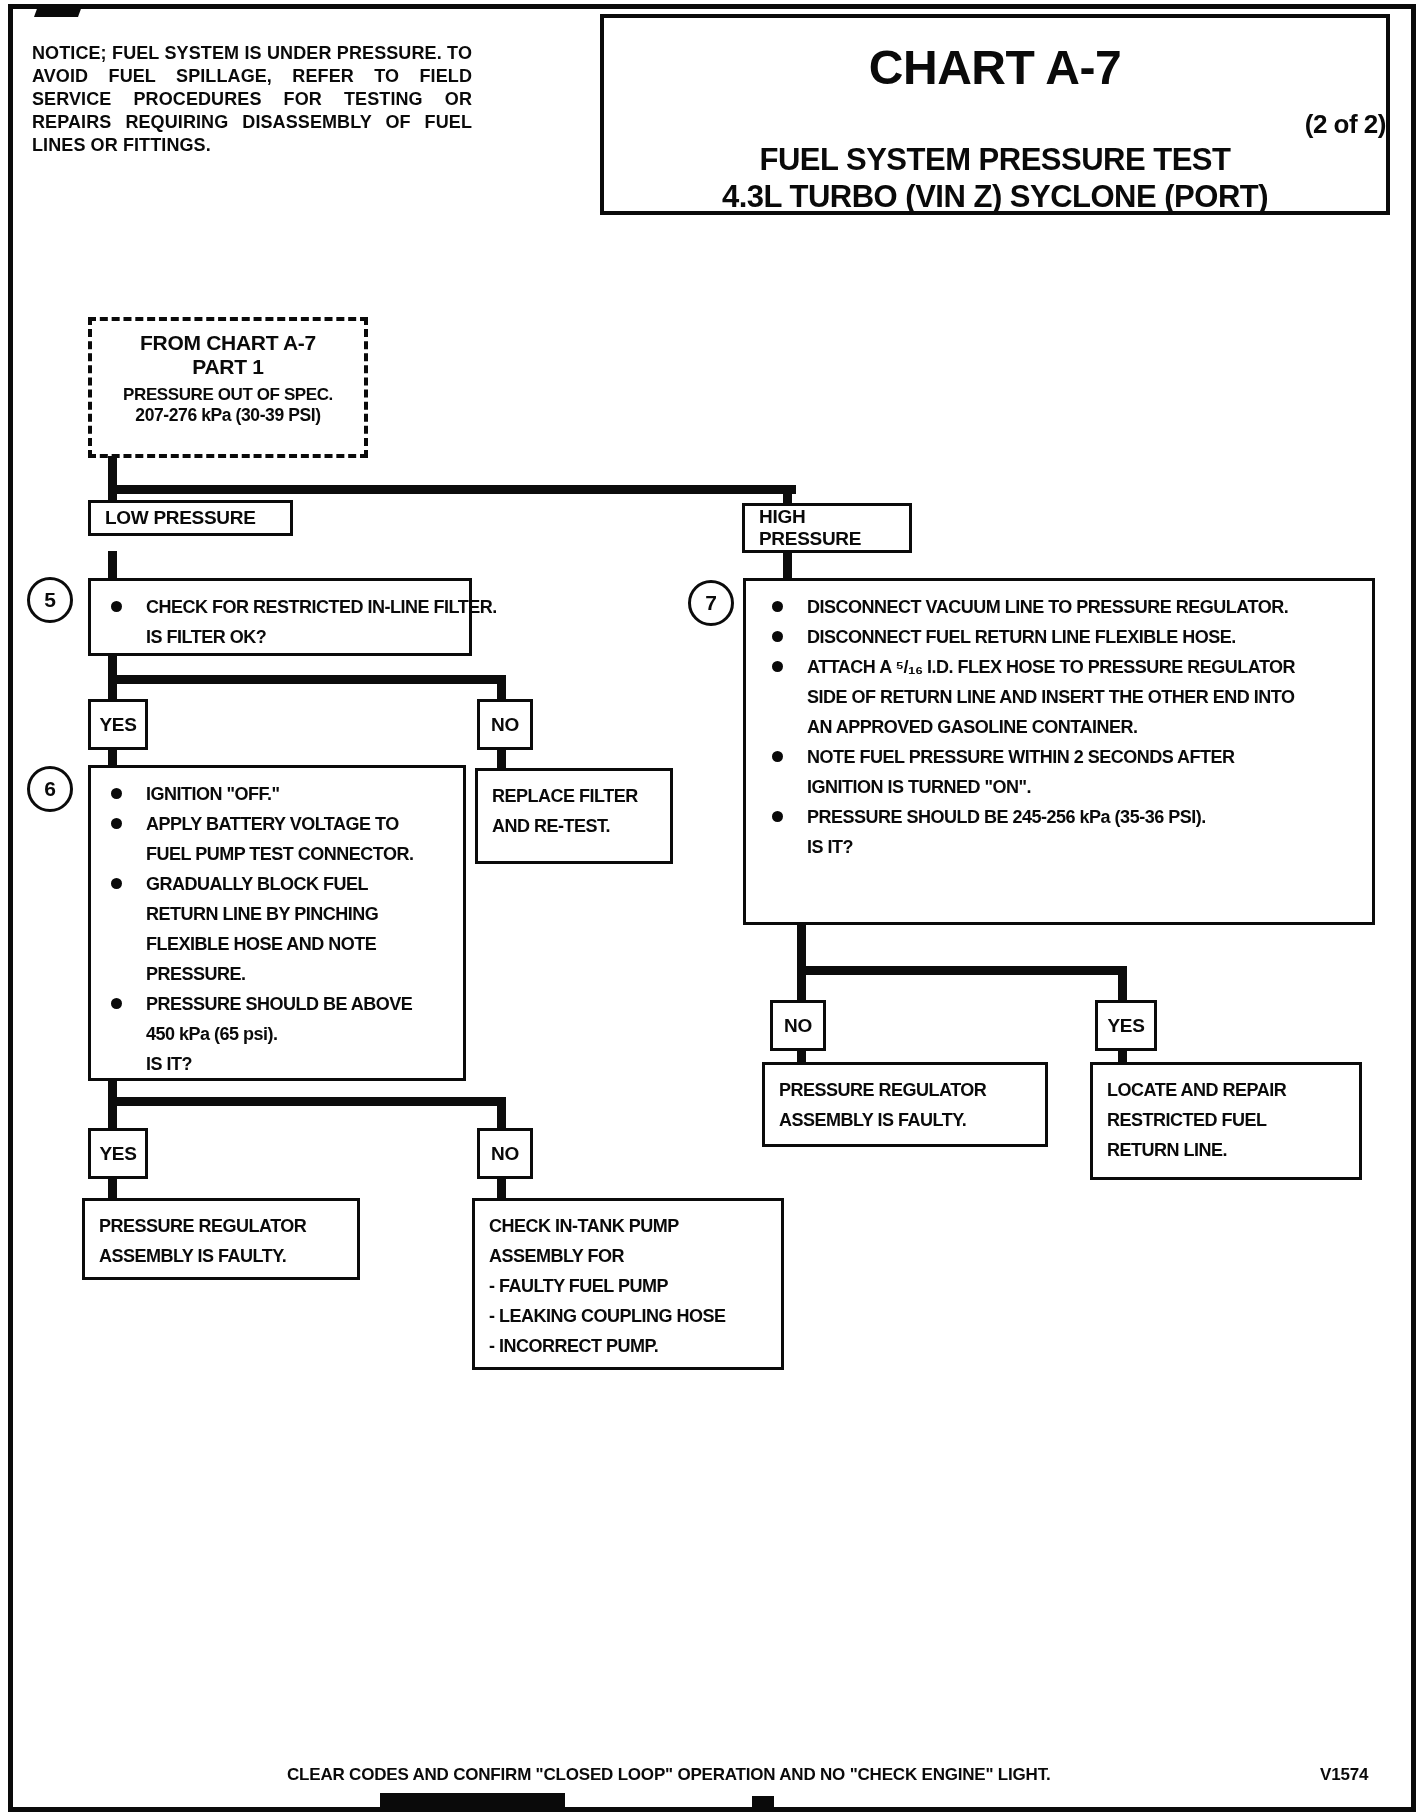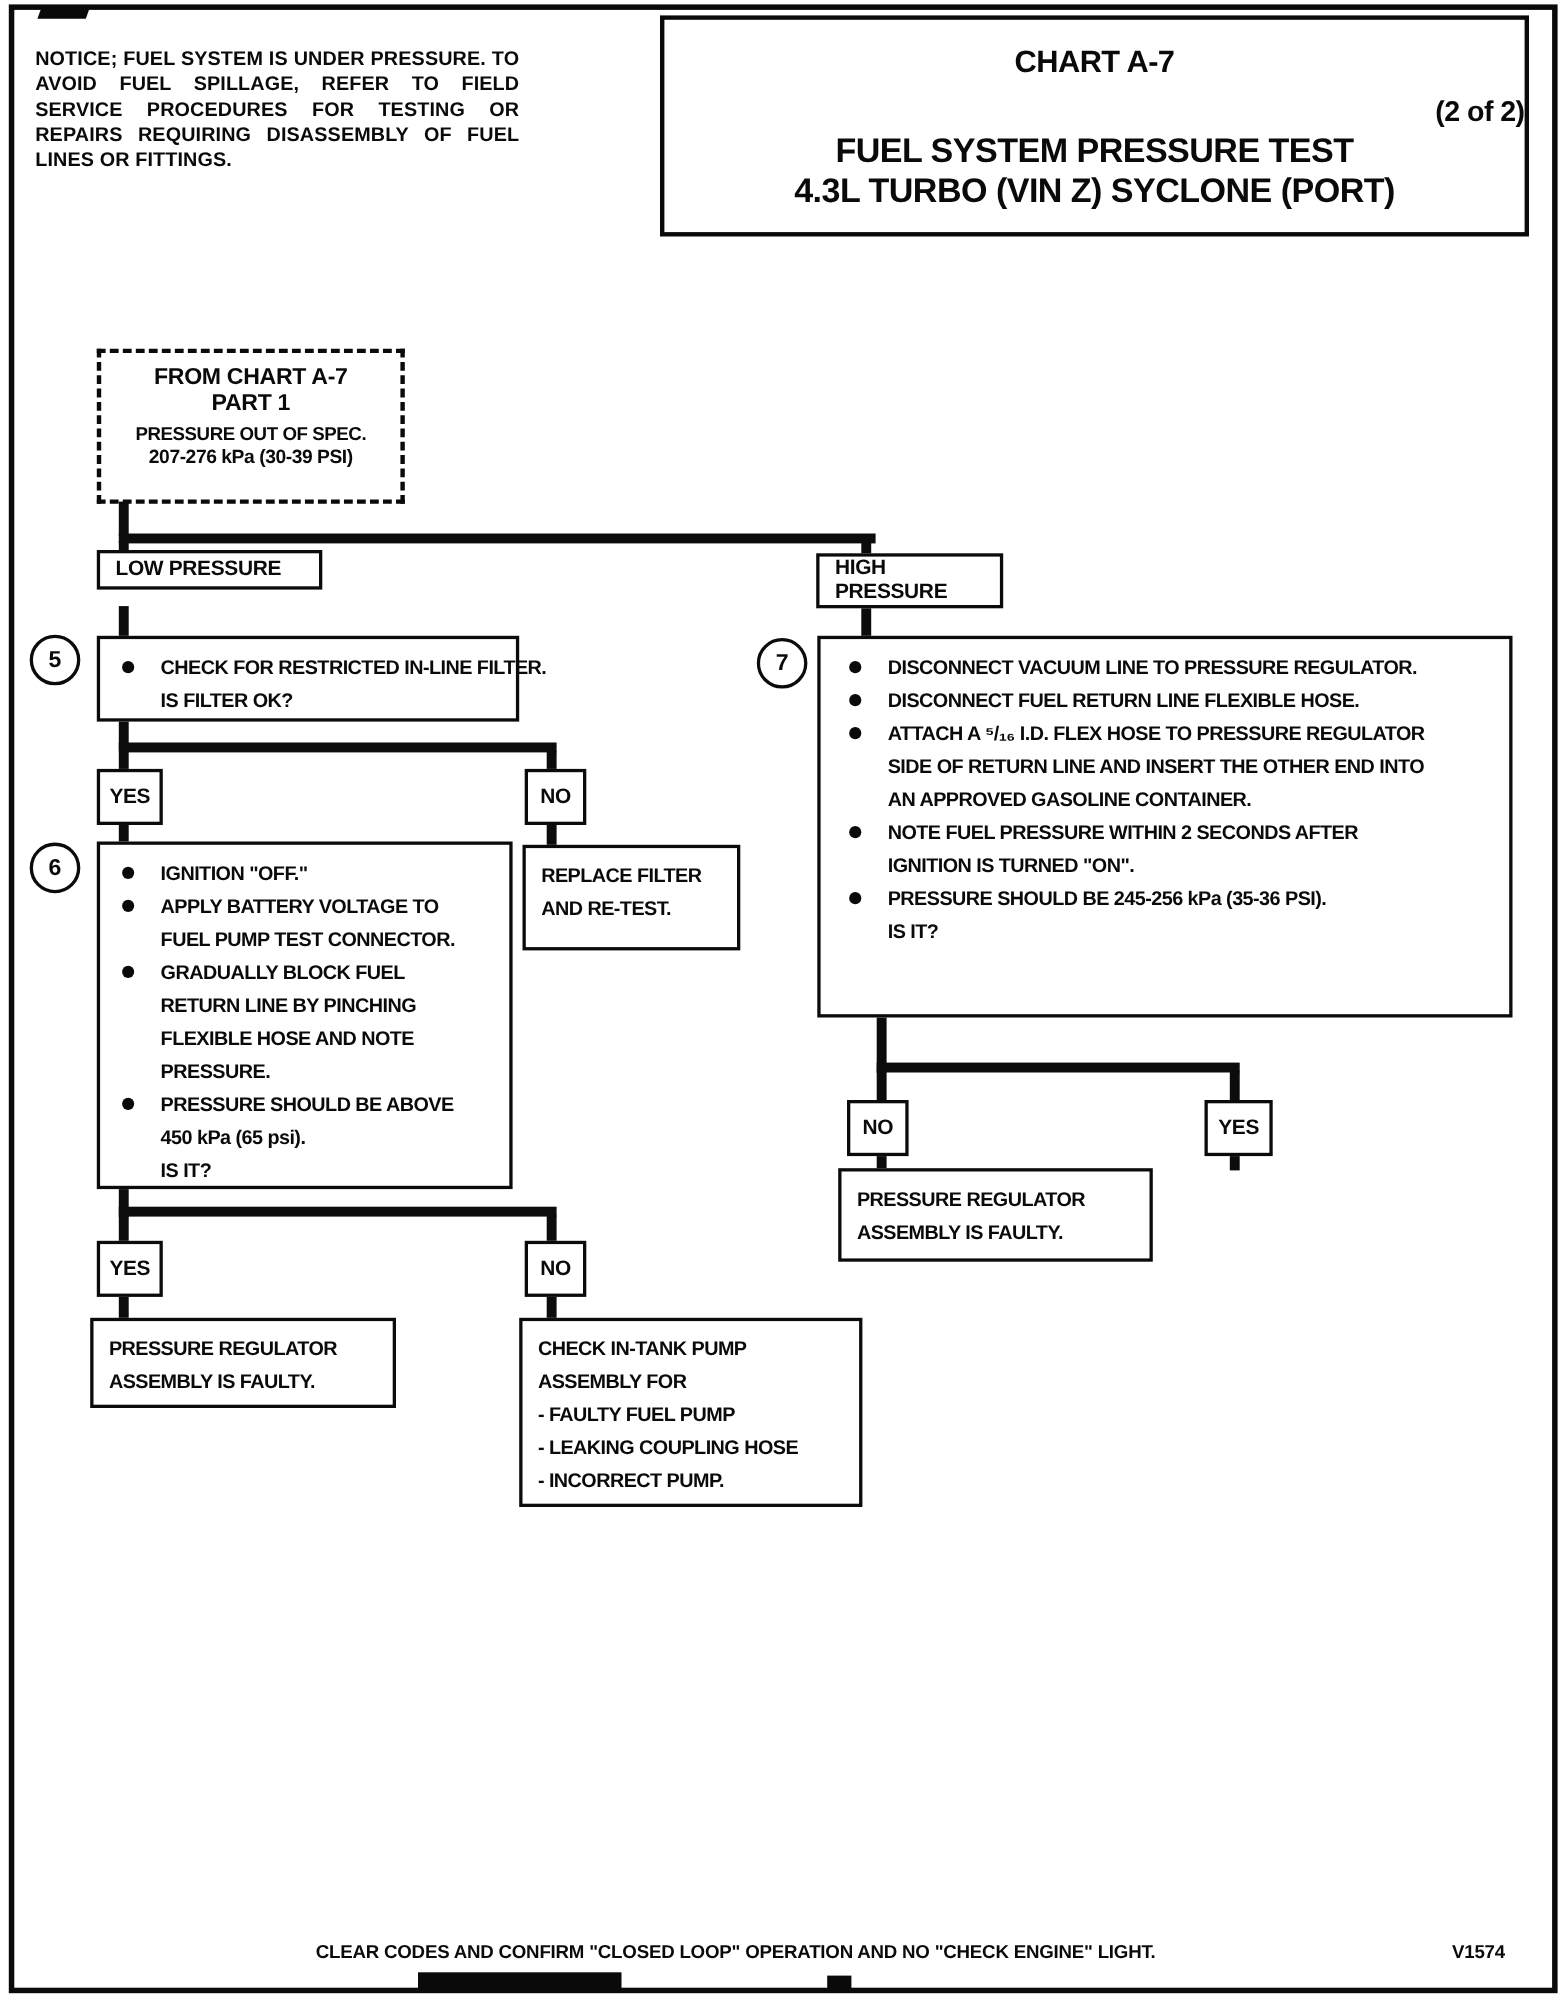--- a/index.html
+++ b/index.html
@@ -11,21 +11,21 @@
   
   .conn{position:absolute;background:#0c0c0c;}
   .box{position:absolute;border:3px solid #0b0b0b;background:#fff;box-sizing:border-box;}
   .node{display:flex;align-items:center;justify-content:center;font-weight:bold;font-size:19px;letter-spacing:-0.3px;}
   .circle{position:absolute;width:46px;height:46px;border:3px solid #0b0b0b;border-radius:50%;box-sizing:border-box;
           display:flex;align-items:center;justify-content:center;font-weight:bold;font-size:21px;background:#fff;}
   .notice{position:absolute;left:32px;top:42px;width:440px;font-size:18px;line-height:23px;
           font-weight:bold;letter-spacing:0.1px;text-align:justify;}
   .titlebox{position:absolute;left:600px;top:14px;width:790px;height:201px;border:4px solid #0a0a0a;
             box-sizing:border-box;text-align:center;background:#fff;}
-  .t1{font-size:28px;font-weight:bold;margin-top:22px;letter-spacing:-0.5px;}
+  .t1{font-size:48px;font-weight:bold;margin-top:22px;letter-spacing:-0.5px;}
   .t2{font-size:26px;font-weight:bold;margin-top:14px;letter-spacing:-0.5px;text-align:right;}
   .t3{font-size:31px;font-weight:bold;margin-top:2px;letter-spacing:-0.5px;}
   .t4{font-size:31px;font-weight:bold;margin-top:1px;letter-spacing:-0.5px;}
 
   .startbox{position:absolute;left:88px;top:317px;width:280px;height:141px;border:4px dashed #0a0a0a;
             box-sizing:border-box;text-align:center;background:#fff;}
   .s1{font-size:21px;font-weight:bold;margin-top:10px;letter-spacing:-0.3px;}
   .s2{font-size:21px;font-weight:bold;letter-spacing:-0.3px;}
   .s3{font-size:17px;font-weight:bold;margin-top:6px;letter-spacing:-0.4px;}
   .s4{font-size:17.5px;font-weight:bold;letter-spacing:-0.4px;}
@@ -173,16 +173,21 @@
   </div>
 
   <div class="box node" style="left:770px;top:1000px;width:56px;height:51px;">NO</div>
   <div class="box node" style="left:1095px;top:1000px;width:62px;height:51px;">YES</div>
 
   <div class="box outbox" style="left:762px;top:1062px;width:286px;height:85px;">
     <div>PRESSURE REGULATOR</div>
     <div>ASSEMBLY IS FAULTY.</div>
   </div>
 
+  <div class="box outbox" style="left:1090px;top:1062px;width:272px;height:118px;">
+    <div>LOCATE AND REPAIR</div>
+    <div>RESTRICTED FUEL</div>
+    <div>RETURN LINE.</div>
+  </div>
 
   <div class="footer-text" style="left:287px;">CLEAR CODES AND CONFIRM "CLOSED LOOP" OPERATION AND NO "CHECK ENGINE" LIGHT.</div>
   <div class="footer-text" style="left:1320px;">V1574</div>
 </div>
 
 </body></html>

